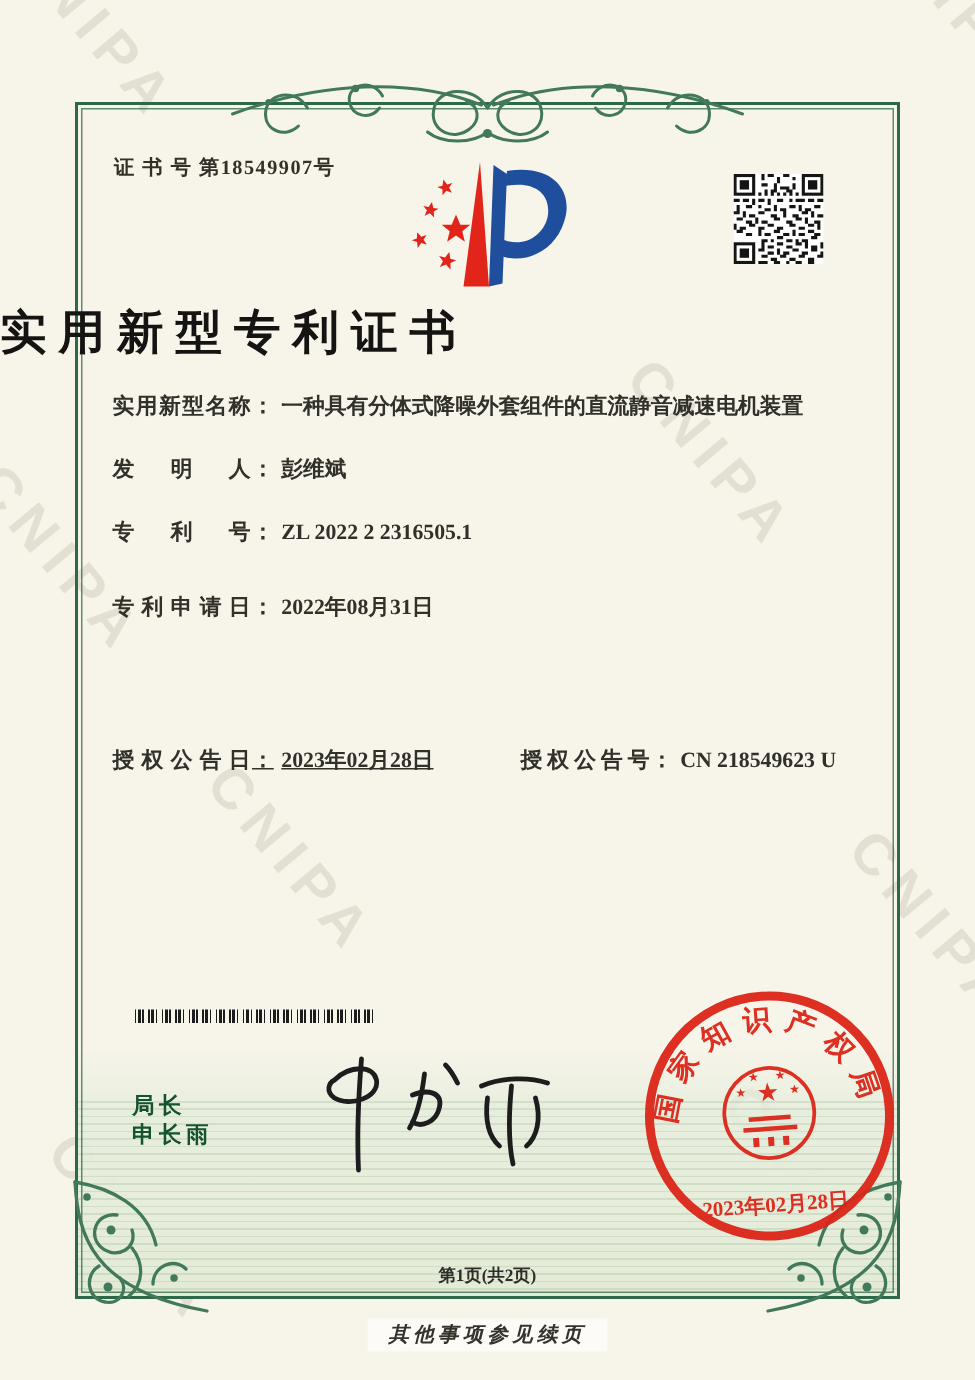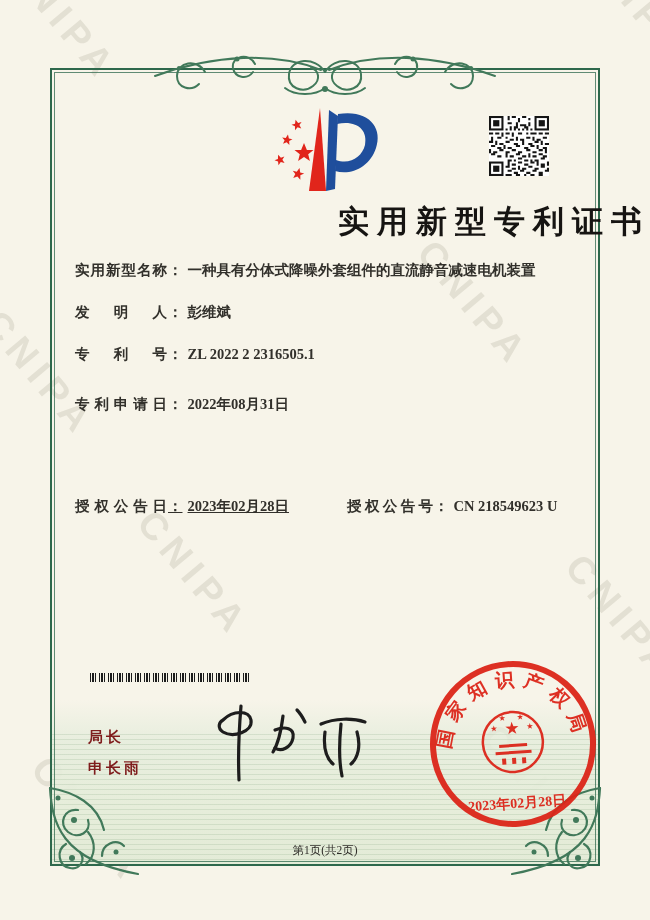--- a/index.html
+++ b/index.html
@@ -23,45 +23,45 @@
   .frame{position:absolute;left:50px;top:68px;width:550px;height:798px;z-index:3;
          border:2px solid #2e684c;box-sizing:border-box;pointer-events:none;}
   .frame:after{content:"";position:absolute;inset:2px;border:1px solid rgba(46,104,76,.75);}
 
   .orn{position:absolute;z-index:4;pointer-events:none;}
   .content{position:absolute;inset:0;z-index:5;}
 
   .cert-no{position:absolute;left:76px;top:103px;font-size:13.5px;font-weight:600;letter-spacing:1px;}
   .logo{position:absolute;left:263px;top:105px;}
   .qr{position:absolute;left:489px;top:116px;}
-  .doc-title{position:absolute;left:0;top:201px;width:100%;text-align:right;
+  .doc-title{position:absolute;left:0;top:201px;width:100%;text-align:left;
              font-size:31px;font-weight:bold;letter-spacing:8px;color:#161412;}
 
   .row{position:absolute;left:75px;width:508px;font-size:14.5px;font-weight:600;
        color:#32302b;white-space:nowrap;}
   .f-label{display:inline-block;width:92px;text-align:justify;text-align-last:justify;vertical-align:top;}
   .f-colon{margin:0 5px 0 1px;}
   .pair2{position:absolute;left:272px;top:0;}
   .pair2 .f-label{width:86px;}
 
   .paras{position:absolute;left:75px;top:524px;width:502px;}
   .paras p{margin:0 0 9px 0;font-size:12.6px;line-height:1.74;letter-spacing:1px;
            text-indent:2em;font-style:italic;font-weight:600;color:#3a372f;text-align:justify;}
 
   .barcode{position:absolute;left:90px;top:673px;width:160px;height:9px;
       background:repeating-linear-gradient(90deg,#1c1c1c 0 1px,transparent 1px 2px,#1c1c1c 2px 4px,transparent 4px 5px,#1c1c1c 5px 6px,transparent 6px 9px);}
 
-  .signer{position:absolute;left:88px;top:728px;font-size:15px;font-weight:600;letter-spacing:3px;color:#7f1d1d;}
-  .signer .name{display:block;margin-top:12px;}
+  .signer{position:absolute;left:88px;top:728px;font-size:15px;font-weight:600;letter-spacing:3px;color:#14532d;}
+  .signer .name{display:block;}
   .sig{position:absolute;left:185px;top:696px;}
 
   .seal{position:absolute;left:427px;top:658px;z-index:6;mix-blend-mode:multiply;opacity:.95;}
 
   .page-info{position:absolute;left:0;top:843px;width:100%;text-align:center;
-             font-size:11.5px;font-weight:400;color:#2f2d29;z-index:6;}
+             font-size:11.5px;font-weight:700;color:#2f2d29;z-index:6;}
   .cont-note{position:absolute;left:0;top:879px;width:100%;text-align:center;z-index:6;}
   .cont-note span{display:inline-block;background:rgba(255,255,255,.65);padding:2px 14px;
              font-size:13.5px;font-weight:600;font-style:italic;letter-spacing:3px;color:#36332c;}
 </style>
 </head>
 <body>
 
 <div class="page">
 
   <div class="wm" style="left:-14px;top:-4px;">CNIPA</div>
@@ -126,20 +126,21 @@
     <g fill="#41795a">
         <circle cx="30" cy="38" r="3"></circle>
         <circle cx="28" cy="76" r="3"></circle>
       <circle cx="72" cy="70" r="2.5"></circle>
         <circle cx="14" cy="16" r="2.5"></circle>
       </g>
   </svg>
 
   <div class="content">
 
+    <div class="cert-no">证 书 号 第18549907号</div>
 
     <svg class="logo" width="130" height="94" viewBox="0 0 130 94">
       <defs>
         <path id="st" d="M0,-10 L2.9,-3.1 L9.5,-3.1 L4.2,1.2 L5.9,8.1 L0,4 L-5.9,8.1 L-4.2,1.2 L-9.5,-3.1 L-2.9,-3.1 Z"></path>
       </defs>
       <polygon points="57,3 46,86 63,86" fill="#e1251b"></polygon>
       <polygon points="66,5 75,11 72,84 63,86" fill="#1f4e9c"></polygon>
       <path d="M75 9 C106 4 120 23 113 43 C107 62 88 71 72 66 L73 55 C87 60 99 52 102 40 C105 25 94 15 74 19 Z" fill="#1f4e9c"></path>
       <g fill="#e1251b">
         <use href="#st" transform="translate(34,20) scale(0.55) rotate(-15)"></use>
@@ -232,14 +233,17 @@
           <rect x="68" y="93" width="36" height="3" stroke="none"></rect>
           <rect x="74" y="100" width="4" height="6" stroke="none"></rect>
           <rect x="84" y="100" width="4" height="6" stroke="none"></rect>
           <rect x="94" y="100" width="4" height="6" stroke="none"></rect>
         </g>
         <text x="86" y="150" font-size="14" font-weight="bold" fill="#dc2418" text-anchor="middle" font-family="'Liberation Serif','DejaVu Serif',serif">2023年02月28日</text>
       </g>
     </svg>
 
     <div class="page-info">第1页(共2页)</div>
+    <div class="cont-note">
+      <span>其他事项参见续页</span>
+    </div>
   </div>
 </div>
 
 </body></html>

